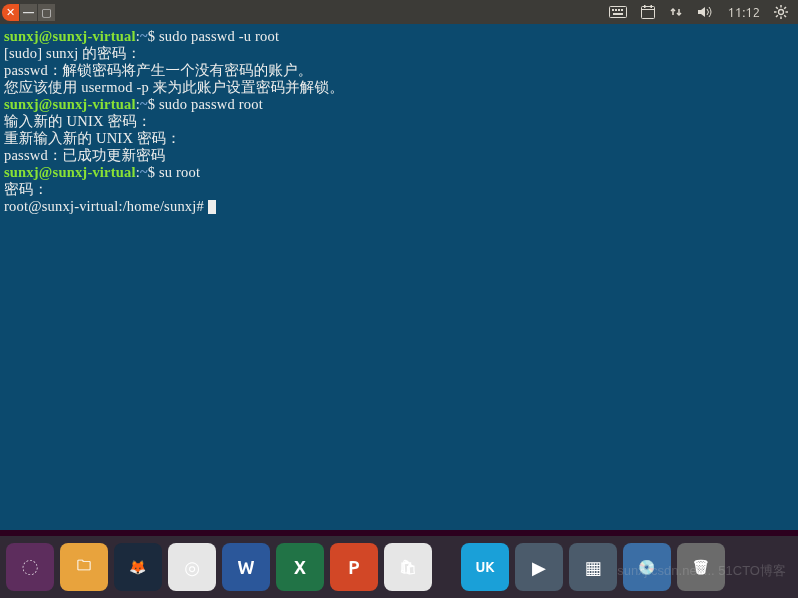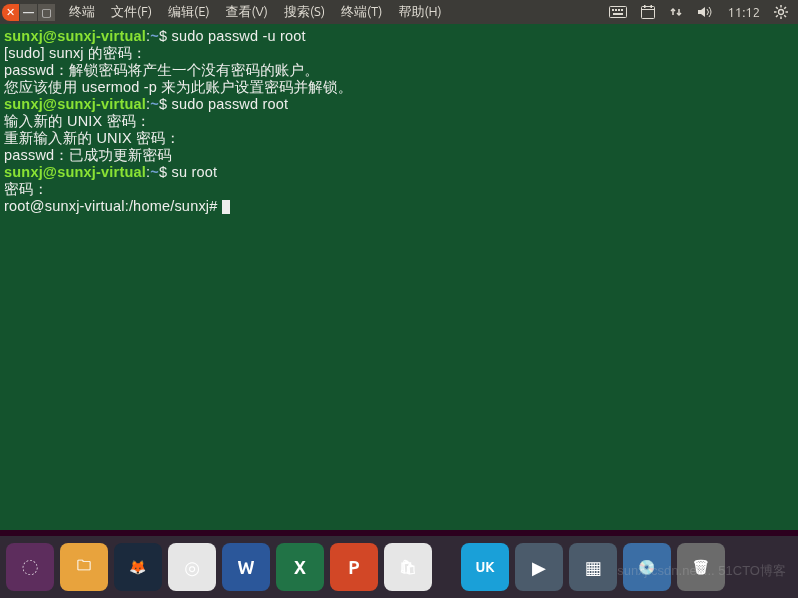--- a/index.html
+++ b/index.html
@@ -32,25 +32,25 @@
 .tray {
   margin-left: auto;
   display: flex; align-items: center; gap: 14px;
   padding-right: 8px;
   font-size: 13px;
 }
 .tray svg { display: block; }
 .terminal {
   position: absolute;
   top: 24px; left: 0; right: 0;
-  font-family: Liberation Sans, sans-serif;
+  font-family: Liberation Serif, serif;
   font-size: 14.5px;
   line-height: 17px;
   color: #eeeeec;
-  background: #14532d;
+  background: #0c4a6e;
   padding: 4px 4px;
   height: 506px;
   white-space: pre;
   letter-spacing: 0.2px;
 }
 .u { color: #8ae234; font-weight: bold; }
 .h { color: #729fcf; font-weight: bold; }
 .w { color: #eeeeec; }
 .cmd { color: #eeeeec; }
 .cursor {
@@ -86,29 +86,20 @@
 }
 </style>
 </head>
 <body>
 
 <div class="menubar">
   <div class="window-controls">
     <div class="wc close">✕</div>
     <div class="wc min">—</div>
     <div class="wc max">▢</div>
-  </div>
-  <div class="menus">
-    <span>终端</span>
-    <span>文件(F)</span>
-    <span>编辑(E)</span>
-    <span>查看(V)</span>
-    <span>搜索(S)</span>
-    <span>终端(T)</span>
-    <span>帮助(H)</span>
   </div>
   <div class="tray">
     <span>
       <svg width="18" height="12" viewBox="0 0 18 12">
           <rect x="0.5" y="0.5" width="17" height="11" rx="1" fill="none" stroke="#dfdbd2"></rect>
           <rect x="3" y="3" width="2" height="2" fill="#dfdbd2"></rect>
           <rect x="6" y="3" width="2" height="2" fill="#dfdbd2"></rect>
           <rect x="9" y="3" width="2" height="2" fill="#dfdbd2"></rect>
           <rect x="12" y="3" width="2" height="2" fill="#dfdbd2"></rect>
           <rect x="4" y="7" width="10" height="2" fill="#dfdbd2"></rect>

